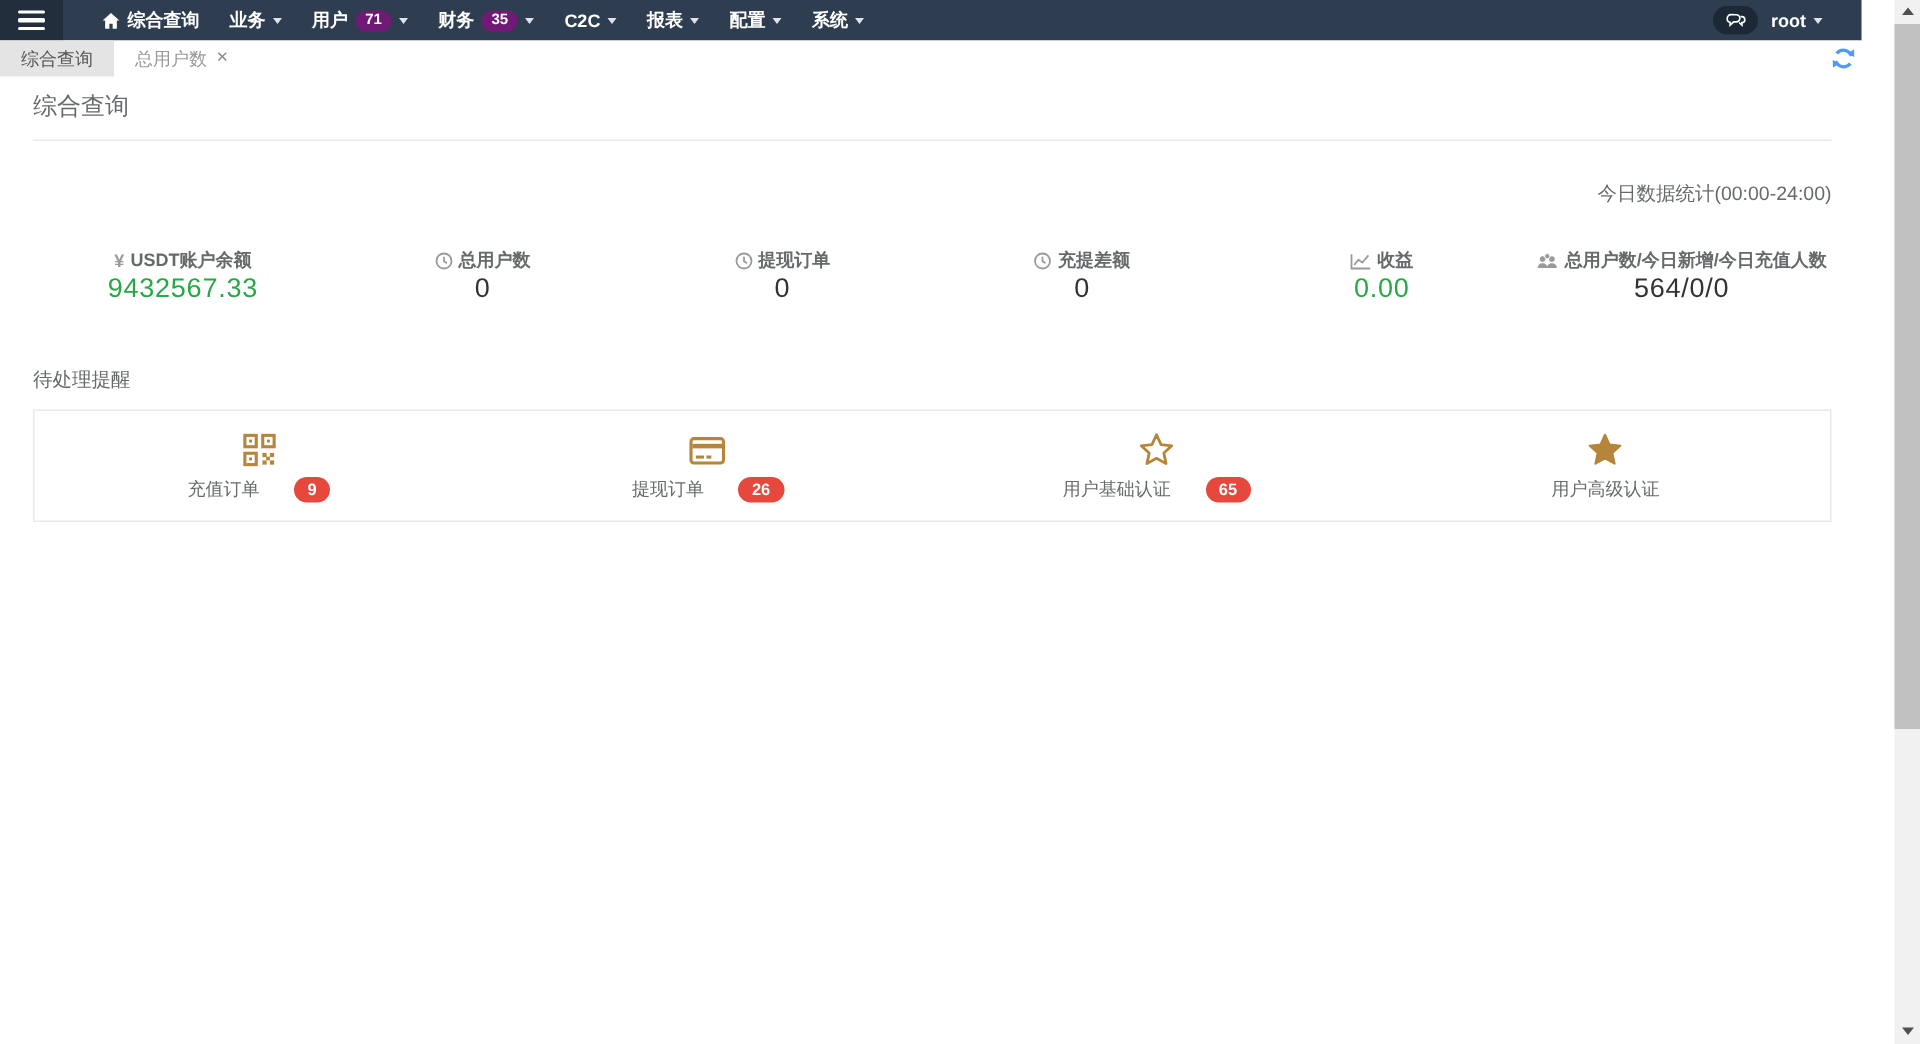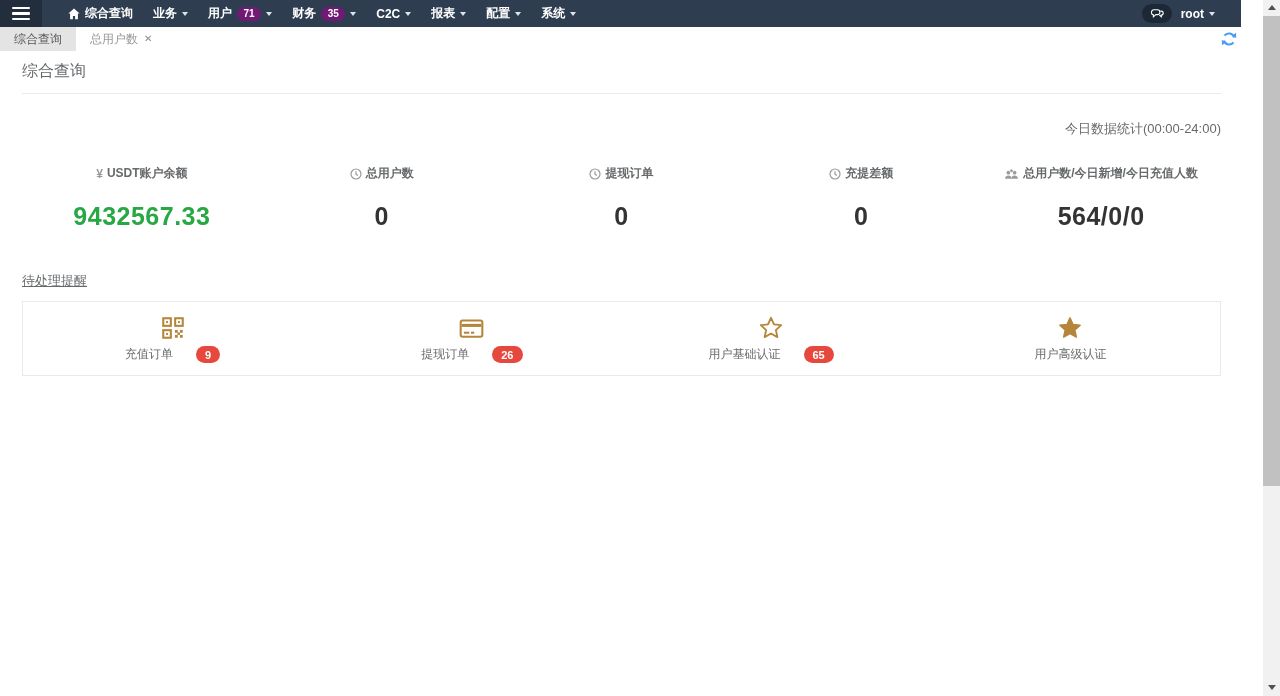--- a/index.html
+++ b/index.html
@@ -30,24 +30,24 @@
   .content { padding:0 20px 0 22px; }
   .page-title { font-size:16px; color:#676a6c; padding:10px 0 11px 0; border-bottom:1px solid #e7eaec; }
   .section-label { font-size:13px; color:#676a6c; }
   .stats-heading { margin-top:26px;text-align:right; }
 
   .stats-row { display:flex; margin-top:27px; }
   .stat { flex:1; text-align:center; }
   .stat-label { display:flex; align-items:center; justify-content:center; gap:4px; font-size:12px; font-weight:bold; color:#676a6c; }
   .stat-label .sicon { color:#9a9a9a; display:inline-flex; align-items:center; }
   .yen { font-size:12px; font-weight:bold; color:#9a9a9a; }
-  .stat-value { font-size:25px; font-weight:bold; color:#333; margin-top:20px; letter-spacing:.5px; }
+  .stat-value { font-size:18px; font-weight:normal; color:#333; margin-top:0; letter-spacing:.5px; }
   .stat-value.green { color:#28a745; }
 
-  .reminders-heading { margin-top:41px;text-decoration:underline; }
+  .reminders-heading { margin-top:41px; }
   .reminder-box { margin-top:11px; border:1px solid #e7eaec; display:flex; padding:13px 0 12px 0; background:#fff; }
   .card { flex:1; display:flex; flex-direction:column; align-items:center; gap:5px; cursor:pointer; }
   .card-label-row { display:flex; align-items:center; gap:23px; font-size:12px; color:#676a6c; }
   .card-badge { background:#e6483d; color:#fff; border-radius:10px; padding:2.5px 9px; font-size:11px; font-weight:bold; line-height:1.1; }
 
   
   .scrollbar { position:absolute; top:0; right:0; width:17px; height:696px; background:#f1f1f1; z-index:50; }
   .sb-btn { position:absolute; left:0; width:17px; height:15px; display:flex; align-items:center; justify-content:center; cursor:pointer; }
   .sb-up { top:0; } .sb-down { bottom:1px; }
   .sb-arrow-up { width:0; height:0; border-left:4px solid transparent; border-right:4px solid transparent; border-bottom:5px solid #505050; }
@@ -176,20 +176,32 @@
         <div class="stat-label">
           <span class="sicon">
               <svg width="12" height="12" viewBox="0 0 12 12">
                 <circle cx="6" cy="6" r="5" fill="none" stroke="#9a9a9a" stroke-width="1.2"></circle>
                 <path d="M6 3.2V6.2l2 1.3" fill="none" stroke="#9a9a9a" stroke-width="1.2"></path>
               </svg>
             </span>
           <span>充提差额</span>
         </div>
         <div class="stat-value">0</div>
+      </div>
+      <div class="stat">
+        <div class="stat-label">
+          <span class="sicon">
+              <svg width="14" height="12" viewBox="0 0 14 12">
+                <path d="M1 1.5V11h12.5" fill="none" stroke="#9a9a9a" stroke-width="1.2"></path>
+                <polyline points="2.8,8.7 5.6,5.2 8.2,7 12.3,2.2" fill="none" stroke="#9a9a9a" stroke-width="1.2"></polyline>
+              </svg>
+            </span>
+          <span>收益</span>
+        </div>
+        <div class="stat-value green">0.00</div>
       </div>
       <div class="stat">
         <div class="stat-label">
           <span class="sicon">
               <svg width="15" height="12" viewBox="0 0 16 12">
                 <circle cx="4.7" cy="4.6" r="2" fill="#9a9a9a"></circle>
                 <path d="M1.2 11c0-2.1 1.6-3.4 3.5-3.4S8.2 8.9 8.2 11z" fill="#9a9a9a"></path>
                 <circle cx="11.3" cy="4.6" r="2" fill="#9a9a9a"></circle>
                 <path d="M7.8 11c0-2.1 1.6-3.4 3.5-3.4s3.5 1.3 3.5 3.4z" fill="#9a9a9a"></path>
                 <circle cx="8" cy="2.6" r="1.9" fill="#9a9a9a" stroke="#fff" stroke-width=".7"></circle>

